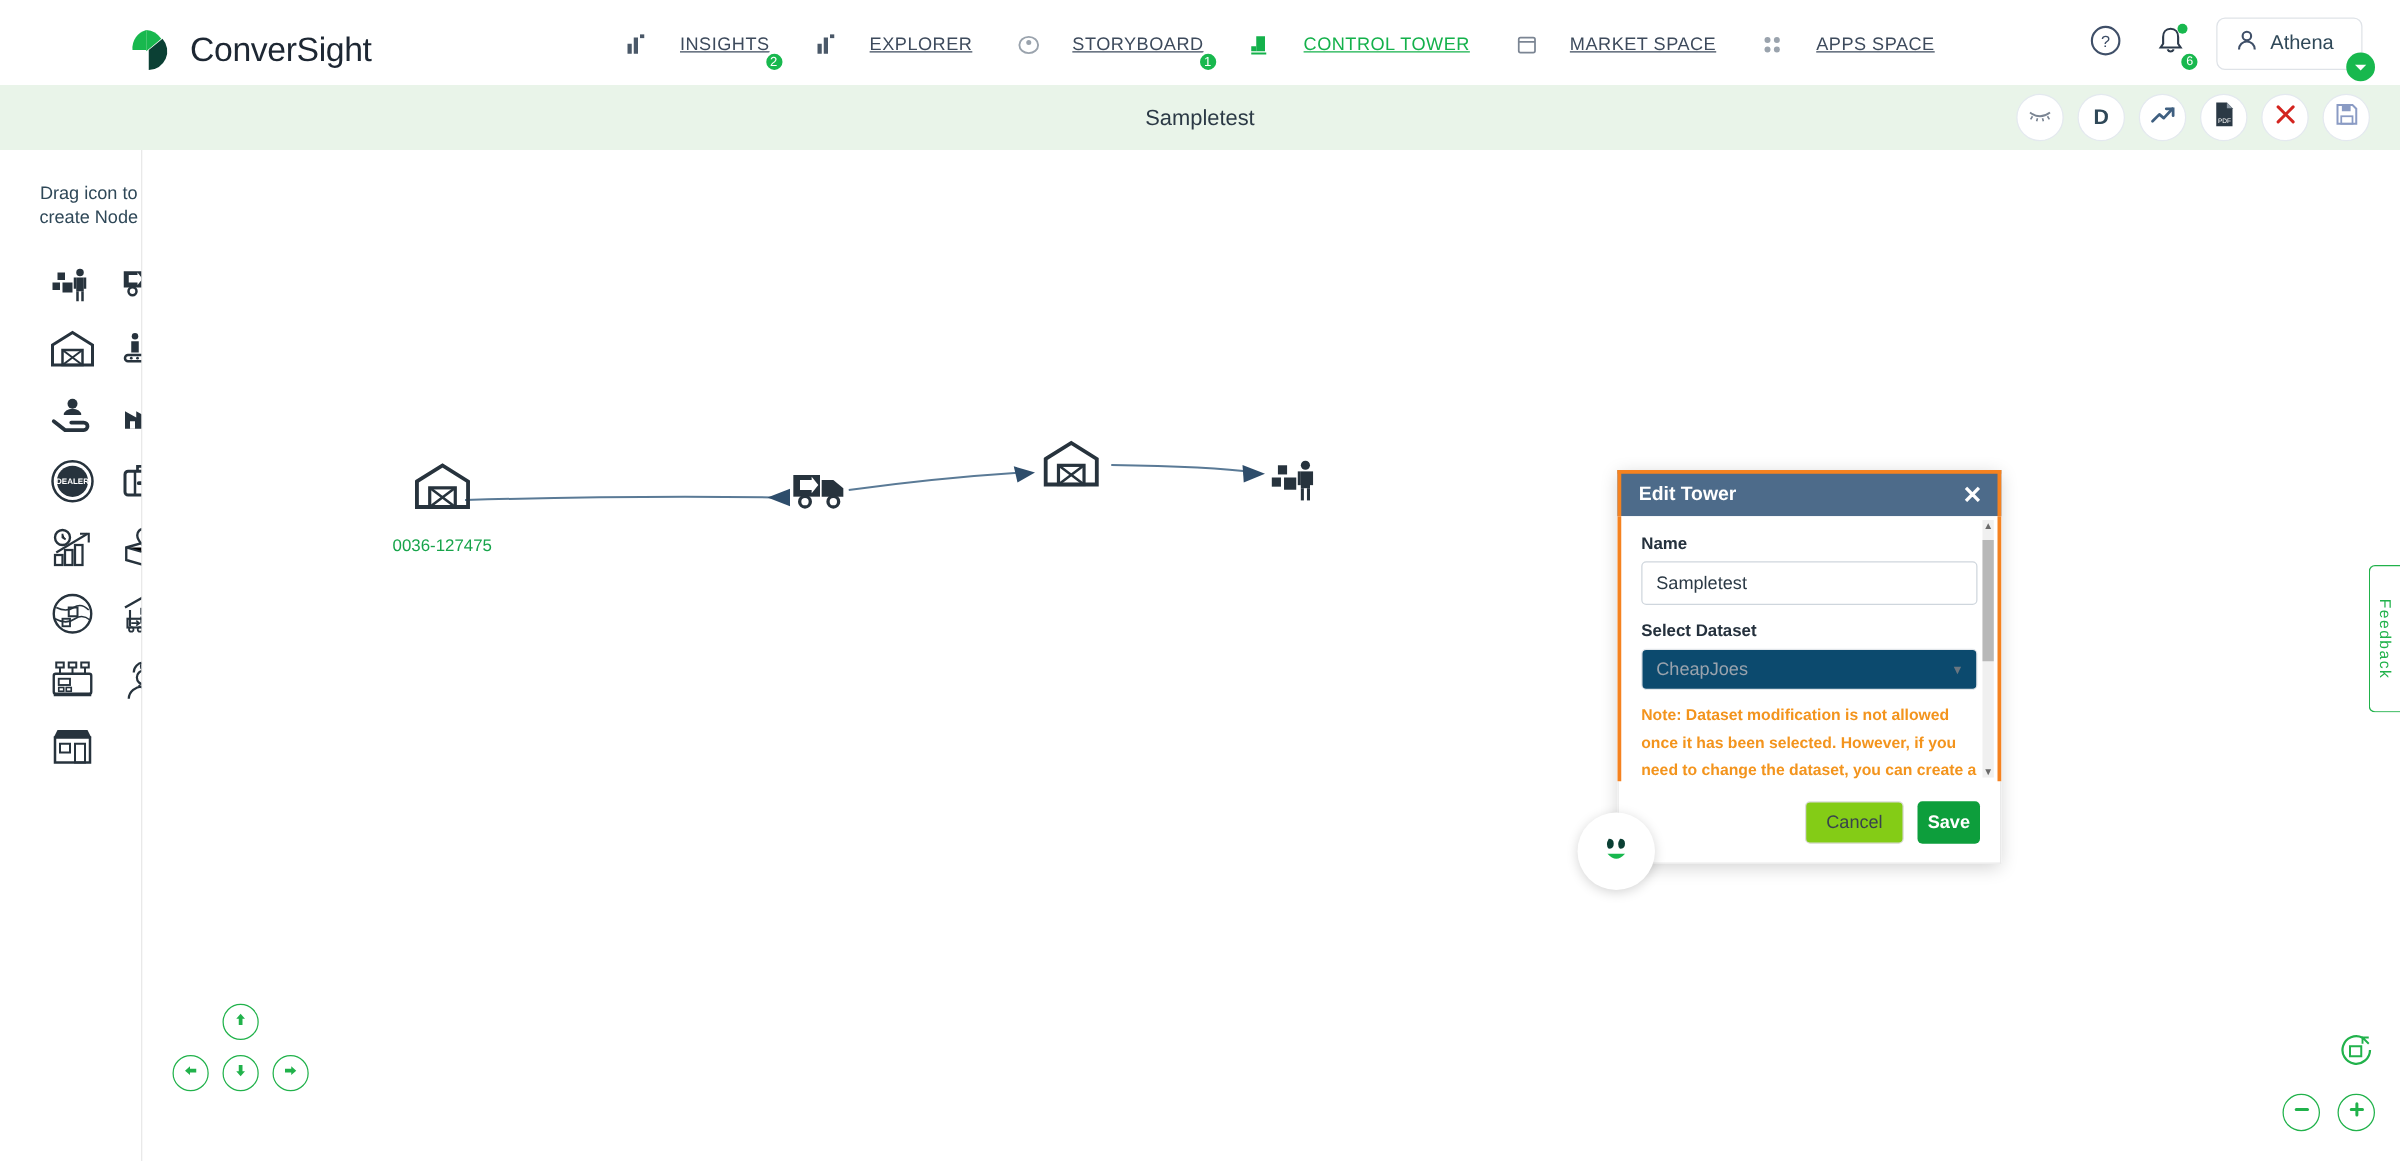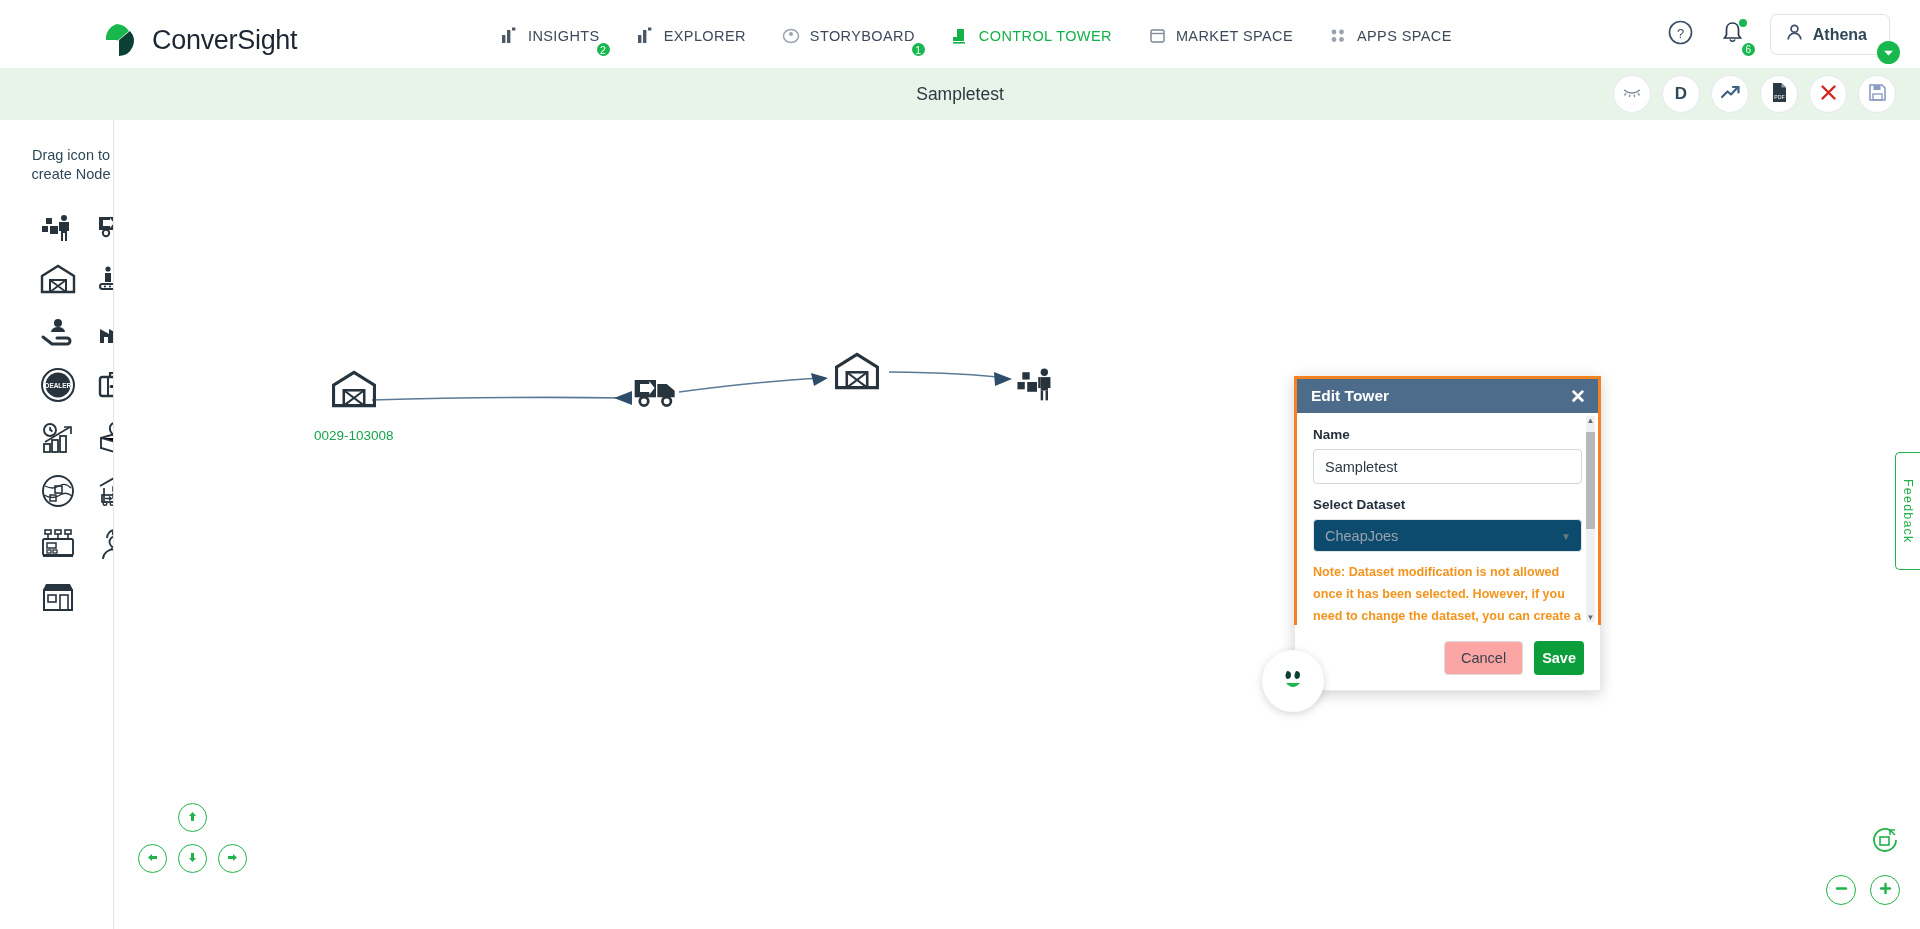--- a/index.html
+++ b/index.html
@@ -16,23 +16,23 @@
     position: absolute; top: 0; left: 0; width: 1920px; height: 83px;
     background: #ffffff; border-bottom: 1px solid #e6e6e6;
     display: flex; align-items: center;
   }
   .logo-wrap { position: absolute; left: 96px; top: 18px; display: flex; align-items: center; gap: 12px; }
   .logo-mark { width: 44px; height: 44px; position: relative; }
   .logo-text { font-size: 27px; color: #1d2733; letter-spacing: -0.3px; font-weight: 400; }
 
   .nav { position: absolute; left: 500px; top: 26px; display: flex; align-items: center; gap: 36px; }
   .nav-item {
-    display: flex; align-items: center; gap: 9px;
+    display: flex; align-items: center; gap: 25px;
     font-size: 14.5px; letter-spacing: 0.4px; color: #3d4a5c; cursor: pointer;
-    position: relative; white-space: nowrap;
+    position: relative; white-space: nowrap; text-decoration: underline;
   }
   .nav-item.active { color: #14b14b; }
   .nav-ico { width: 19px; height: 19px; display: inline-flex; align-items: center; justify-content: center; }
   .badge {
     position: absolute; right: -12px; bottom: -13px;
     min-width: 17px; height: 17px; border-radius: 50%;
     background: #18b84e; color: #fff; font-size: 10.5px;
     display: flex; align-items: center; justify-content: center;
     border: 2px solid #fff; padding: 0 3px;
   }
@@ -44,21 +44,21 @@
     background: #18b84e; border-radius: 50%; color: #fff; font-size: 10px;
     display: flex; align-items: center; justify-content: center; border: 2px solid #fff;
   }
   .bell-dot { position: absolute; right: 1px; top: -1px; width: 8px; height: 8px; background: #18b84e; border-radius: 50%; }
   .user-chip {
     display: flex; align-items: center; gap: 9px;
     border: 1px solid #dfe3e8; border-radius: 7px;
     padding: 8px 22px 8px 14px; cursor: pointer; position: relative;
     background: #fff;
   }
-  .user-chip .uname { font-size: 16px; color: #2f4858; font-weight: bold; }
+  .user-chip .uname { font-size: 16px; color: #2f4858; }
   .user-caret {
     position: absolute; right: -11px; bottom: -10px; width: 23px; height: 23px;
     background: #18b84e; border-radius: 50%; display: flex; align-items: center; justify-content: center;
   }
 
   
   .subbar {
     position: absolute; top: 68px; left: 0; width: 1920px; height: 52px;
     background: #e9f4e9; display: flex; align-items: center; justify-content: center;
   }
@@ -152,21 +152,21 @@
   .dlg-scroll {
     position: absolute; right: 3px; top: 3px; width: 9px; height: 206px; background: #f0f0f0;
   }
   .dlg-scroll .thumb { position: absolute; top: 16px; left: 0; width: 9px; height: 97px; background: #b8b8b8; }
   .scr-arrow { position: absolute; left: 0; width: 9px; text-align: center; font-size: 8px; color: #6b6b6b; }
   .dlg-foot {
     height: 66px; display: flex; align-items: center; justify-content: flex-end;
     gap: 11px; padding: 0 16px; background: #fff; border: 1px solid #e9e9e9; border-top: none;
   }
   .btn-cancel {
-    background: #fca5a5; border: 1px solid #dcdcdc; border-radius: 4px;
+    background: #84cc16; border: 1px solid #dcdcdc; border-radius: 4px;
     padding: 8px 16px; font-size: 14.5px; color: #39434d; cursor: pointer;
     font-family: "Liberation Sans", sans-serif;
     margin-left: 10px;
   }
   .btn-save {
     background: #0d9e3c; border: none; border-radius: 4px; padding: 9px 8px;
     font-size: 14.5px; color: #fff; font-weight: bold; cursor: pointer;
     font-family: "Liberation Sans", sans-serif;
   }
   .chat-fab {
@@ -572,21 +572,21 @@
     </svg>
 
     <div class="node" style="left:200px; top:248px;">
       <span>
         <svg width="46" height="42" viewBox="0 0 36 32">
             <path d="M2 13 L18 3 L34 13 V29 H2 Z" fill="none" stroke="#27333d" stroke-width="2.4"></path>
             <rect x="10" y="17" width="16" height="12" fill="none" stroke="#27333d" stroke-width="2"></rect>
             <path d="M10 17 L26 29 M26 17 L10 29" stroke="#27333d" stroke-width="1.6"></path>
           </svg>
       </span>
-      <span class="node-label">0029-103008</span>
+      <span class="node-label">0036-127475</span>
     </div>
 
     <div class="node" style="left:518px; top:252px;">
       <span>
         <svg width="48" height="40" viewBox="0 0 36 30">
             <rect x="2" y="6" width="16" height="13" fill="#27333d"></rect>
             <path d="M6 9 H13 L13 7 L17 12 L13 17 L13 15 H6 Z" fill="#fff"></path>
             <path d="M19 9 H26 L32 14 V19 H19 Z" fill="#27333d"></path>
             <circle cx="9" cy="22" r="3.2" fill="none" stroke="#27333d" stroke-width="2"></circle>
             <circle cx="26" cy="22" r="3.2" fill="none" stroke="#27333d" stroke-width="2"></circle>

